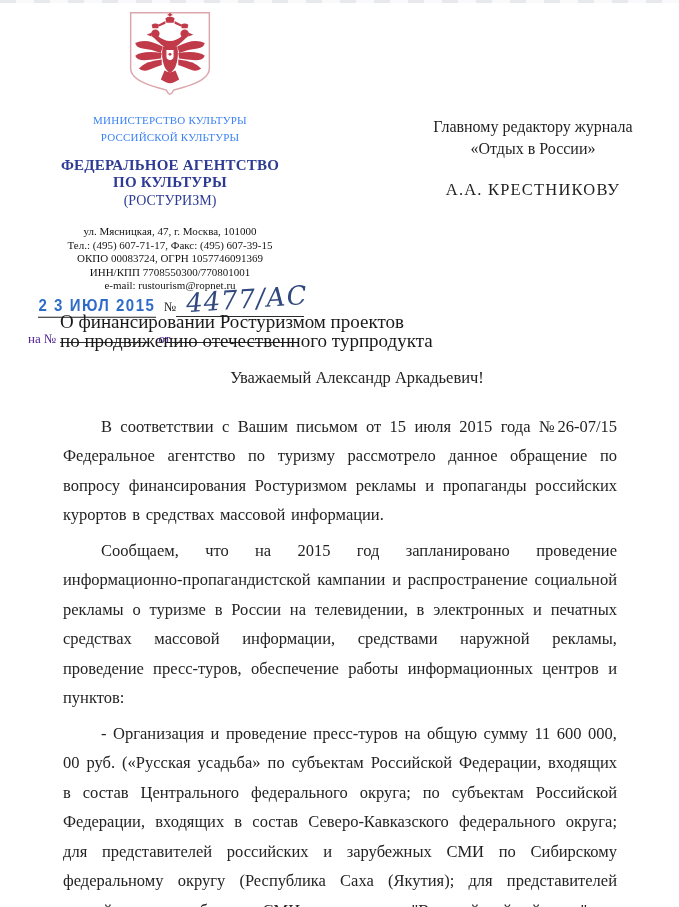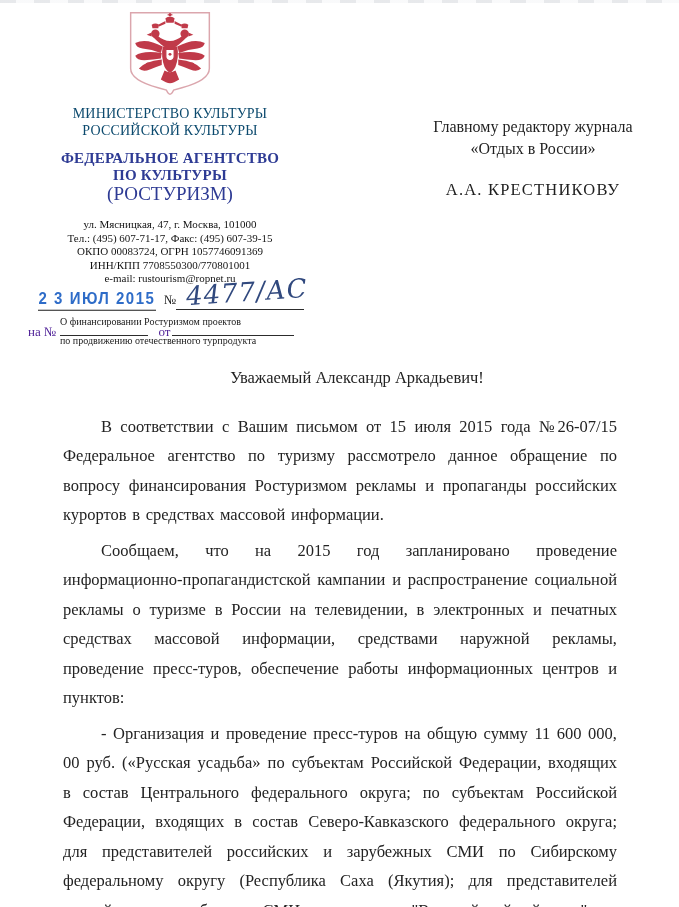--- a/index.html
+++ b/index.html
@@ -25,37 +25,37 @@
 
   
   .letterhead {
     position: absolute;
     left: 28px; top: 10px;
     width: 284px;
     text-align: center;
   }
   .emblem { display: block; margin: 0 auto; }
   .ministry {
-    margin-top: 9px;
-    font-size: 14px;
+    margin-top: 16px;
+    font-size: 11px;
     line-height: 17px;
-    color: #0c4a6e;
+    color: #3b82f6;
     letter-spacing: .2px;
   }
   .agency {
     margin-top: 11px;
     font-weight: bold;
     color: #2e3b94;
     font-size: 15px;
     line-height: 17px;
     letter-spacing: .2px;
   }
   .agency-short {
     color: #2e3b94;
-    font-size: 19px;
+    font-size: 14px;
     line-height: 17px;
     margin-top: 1px;
   }
   .address {
     margin-top: 16px;
     font-size: 11px;
     line-height: 13.5px;
     color: #141414;
   }
   .stamp-row {
@@ -127,21 +127,21 @@
   .recipient .name {
     margin-top: 19px;
     letter-spacing: 1.2px;
     font-size: 16.5px;
   }
 
   
   .subject {
     position: absolute;
     left: 60px; top: 313px;
-    font-size: 10px;
+    font-size: 19px;
     line-height: 18.5px;
     color: #191919;
     text-align: left;
   }
 
   
   .body-block {
     position: absolute;
     left: 57px; top: 363px;
     width: 566px;

